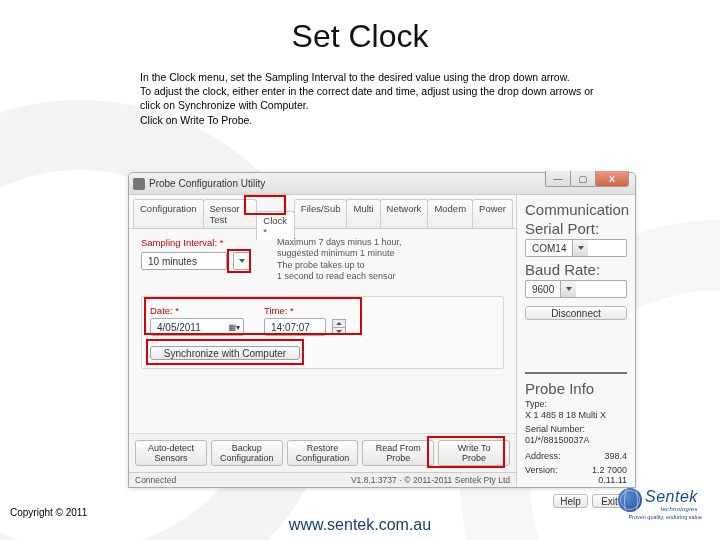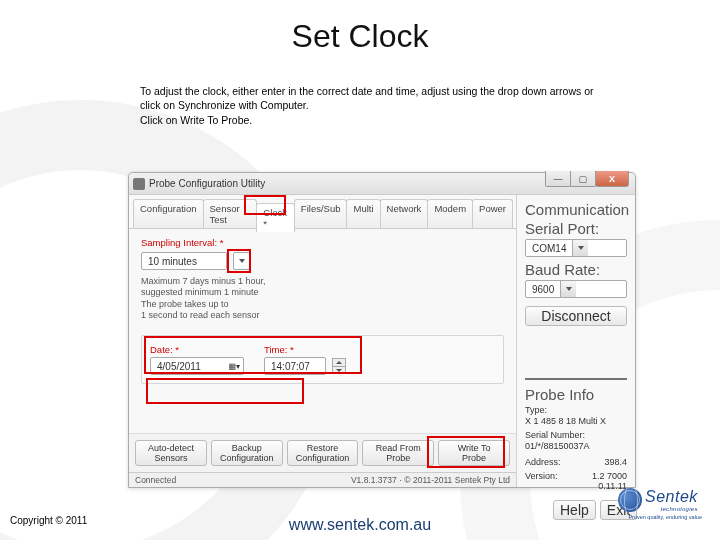--- a/index.html
+++ b/index.html
@@ -2,21 +2,21 @@
 <html><head>
 <meta charset="utf-8">
 <style>
   * { box-sizing: border-box; margin: 0; padding: 0; }
   html, body { width: 720px; height: 540px; font-family: Arial, sans-serif; background: #fff; overflow: hidden; }
   .slide { position: relative; width: 720px; height: 540px; }
   .bg-arc1 { position:absolute; left:-180px; top:100px; width:520px; height:520px; border:70px solid #eee; border-radius:50%; opacity:.7; }
   .bg-arc2 { position:absolute; right:-260px; top:220px; width:520px; height:520px; border:70px solid #eee; border-radius:50%; opacity:.5; }
   h1.title { position:absolute; top:18px; left:0; right:0; text-align:center; font-size:32px; font-weight:400; color:#111; }
   .desc { position:absolute; top:70px; left:140px; width:460px; font-size:10.5px; line-height:1.35; color:#000; }
-  .copyright { position:absolute; left:10px; bottom:14px; font-size:10px; color:#000; }
+  .copyright { position:absolute; left:10px; bottom:22px; font-size:10px; color:#000; }
   .url { position:absolute; left:0; right:0; bottom:6px; text-align:center; font-size:16px; color:#1a3e72; }
   .logo { position:absolute; right:18px; bottom:20px; width:84px; }
   .logo-top { display:flex; align-items:flex-end; gap:3px;font-style:italic; }
   .logo-globe { width:24px; height:24px; border-radius:50%; background:radial-gradient(circle at 35% 35%, #5a8bd0,#1e4a8e); position:relative; overflow:hidden; }
   .logo-globe::before,.logo-globe::after{content:"";position:absolute;border:1px solid rgba(255,255,255,.5);border-radius:50%;}
   .logo-globe::before{left:2px;top:2px;right:2px;bottom:2px;}
   .logo-globe::after{left:6px;top:-4px;width:12px;height:32px;}
   .logo-name { font-family: "Segoe UI", Arial; font-size:16px; color:#1e4a8e; font-weight:400; letter-spacing:.5px; }
   .logo-tag { font-size:6px; color:#1e4a8e; letter-spacing:.3px; text-align:right; }
   .logo-sub { font-size:5.5px; color:#1e4a8e; text-align:right; margin-top:2px; }
@@ -26,32 +26,32 @@
   .titlebar { height:22px; background:linear-gradient(#f1f1f1,#e0e0e0); border-bottom:1px solid #ccc; border-radius:5px 5px 0 0; display:flex; align-items:center; padding:0 4px; }
   .titlebar .icon { width:12px;height:12px;background:#777;border-radius:2px;margin-right:4px; }
   .wbtns { position:absolute; right:6px; top:-2px; display:flex; }
   .wbtn { width:26px; height:16px; border:1px solid #999; border-top:none; background:linear-gradient(#f0f0f0,#ddd); display:flex;align-items:center;justify-content:center; font-size:9px; color:#444; border-radius:0 0 2px 2px; margin-left:-1px;}
   .wbtn.close { background:linear-gradient(#e98,#c64); color:#fff; font-weight:bold; border-radius:0 0 3px 3px; width:34px; }
   .content { display:flex; height:calc(100% - 22px); }
   .left { flex:1; border-right:1px solid #d0d0d0; display:flex; flex-direction:column; }
   .right { width:118px; padding:6px 8px; display:flex; flex-direction:column; gap:2px; }
   .tabs { display:flex; border-bottom:1px solid #ccc; padding:4px 4px 0 4px; gap:0; font-size:9.5px;}
   .tab { padding:3px 6px; border:1px solid #ccc; border-bottom:none; background:linear-gradient(#fcfcfc,#eee); border-radius:3px 3px 0 0; margin-right:-1px; color:#444; }
-  .tab.active { background:#fff; position:relative; top:4px; }
+  .tab.active { background:#fff; position:relative; top:12px; }
   .tab-hl { position:absolute; border:2px solid #d00; }
   .panel { flex:1; padding:8px 12px; }
   .lbl { font-size:9.5px; }
   .row { display:flex; align-items:center; gap:6px; }
   .dd { display:flex; align-items:center; height:18px; border:1px solid #aaa; background:#fff; border-radius:2px; }
   .dd .v { padding:0 6px; }
   .dd .arr { width:16px; height:100%; border-left:1px solid #aaa; display:flex;align-items:center;justify-content:center; background:linear-gradient(#f5f5f5,#ddd);}
   .tri { width:0;height:0;border-left:3px solid transparent;border-right:3px solid transparent;border-top:4px solid #555;}
   .hint { font-size:9px; color:#555; line-height:1.25; }
   .box { border:1px solid #d6d6d6; border-radius:2px; padding:8px; margin-top:14px; background:#fafafa; }
-  .syncbtn,.winbtn { height:20px; border:1px solid #8aa; border-radius:3px; background:linear-gradient(#fdfdfd,#e8e8e8); font-size:14px; color:#333; display:inline-flex;align-items:center;justify-content:center; padding:0 6px;}
+  .syncbtn,.winbtn { height:14px; border:1px solid #8aa; border-radius:3px; background:linear-gradient(#fdfdfd,#e8e8e8); font-size:10px; color:#333; display:inline-flex;align-items:center;justify-content:center; padding:0 6px;}
   .winbtn { border-color:#bbb; }
   .btnrow { display:flex; gap:4px; padding:6px; border-top:1px solid #ddd; background:#f3f3f3;}
   .winbtn.fill{flex:1; height:26px; font-size:9px;}
   .status { border-top:1px solid #ccc; padding:2px 6px; display:flex; justify-content:space-between; font-size:8.5px; color:#555; background:#f0f0f0;}
   .sec { margin-bottom:6px;}
   .sec .h { font-size:15px; color:#555; margin-bottom:2px;}
   .kv { display:flex; justify-content:space-between; font-size:9px; color:#333; margin:1px 0;}
   .red { color:#c00; }
   .spin { width:14px; display:flex; flex-direction:column; }
   .spin div { height:8px; border:1px solid #aaa; background:#eee; display:flex;align-items:center;justify-content:center;}
@@ -60,21 +60,21 @@
   .tri-d{width:0;height:0;border-left:3px solid transparent;border-right:3px solid transparent;border-top:3px solid #555;}
 </style>
 </head>
 <body>
 <div class="slide">
   <div class="bg-arc1"></div>
   <div class="bg-arc2"></div>
 
   <h1 class="title">Set Clock</h1>
   <div class="desc">
-    <br>
+    <span>In the Clock menu, set the Sampling Interval to the desired value using the drop down arrow.</span><br>
     <span>To adjust the clock, either enter in the correct date and time, adjust using the drop down arrows or click on Synchronize with Computer.</span><br>
     <span>Click on Write To Probe.</span>
   </div>
 
   <div class="win">
     <div class="titlebar">
       <span class="icon"></span>
       <span>Probe Configuration Utility</span>
       <div class="wbtns">
         <span class="wbtn">—</span>
@@ -89,21 +89,21 @@
           <div class="tab">Sensor Test</div>
           <div class="tab active">Clock *</div>
           <div class="tab">Files/Sub</div>
           <div class="tab">Multi</div>
           <div class="tab">Network</div>
           <div class="tab">Modem</div>
           <div class="tab">Power</div>
           <div class="tab-hl" style="left:115px; top:0px; width:42px; height:20px;"></div>
         </div>
         <div class="panel">
-          <div class="row" style="align-items:flex-start; position:relative;flex-direction:column;">
+          <div class="row" style="align-items:flex-start; position:relative;">
             <div style="width:130px;">
               <div class="lbl red">Sampling Interval: *</div>
               <div class="row" style="margin-top:4px; position:relative;">
                 <div class="dd" style="width:86px;">
                   <span class="v">10 minutes</span>
                 </div>
                 <div class="dd" style="width:18px; justify-content:center;">
                     <span class="tri"></span>
                   </div>
                 <div class="tab-hl" style="left:86px; top:-3px; width:24px; height:24px;"></div>
@@ -136,20 +136,23 @@
                       <div>
                         <span class="tri-u"></span>
                       </div>
                       <div>
                         <span class="tri-d"></span>
                       </div>
                     </div>
                 </div>
               </div>
             </div>
+            <div style="margin-top:10px;">
+              <span class="syncbtn" style="width:150px;">Synchronize with Computer</span>
+            </div>
             <div class="tab-hl" style="left:2px; top:0px; width:218px; height:38px;"></div>
             <div class="tab-hl" style="left:4px; top:42px; width:158px; height:26px;"></div>
           </div>
         </div>
         <div class="btnrow" style="position:relative;">
           <span class="winbtn fill">
               <span style="text-align:center;">Auto-detect<br>Sensors</span>
             </span>
           <span class="winbtn fill">
               <span style="text-align:center;">Backup<br>Configuration</span>

